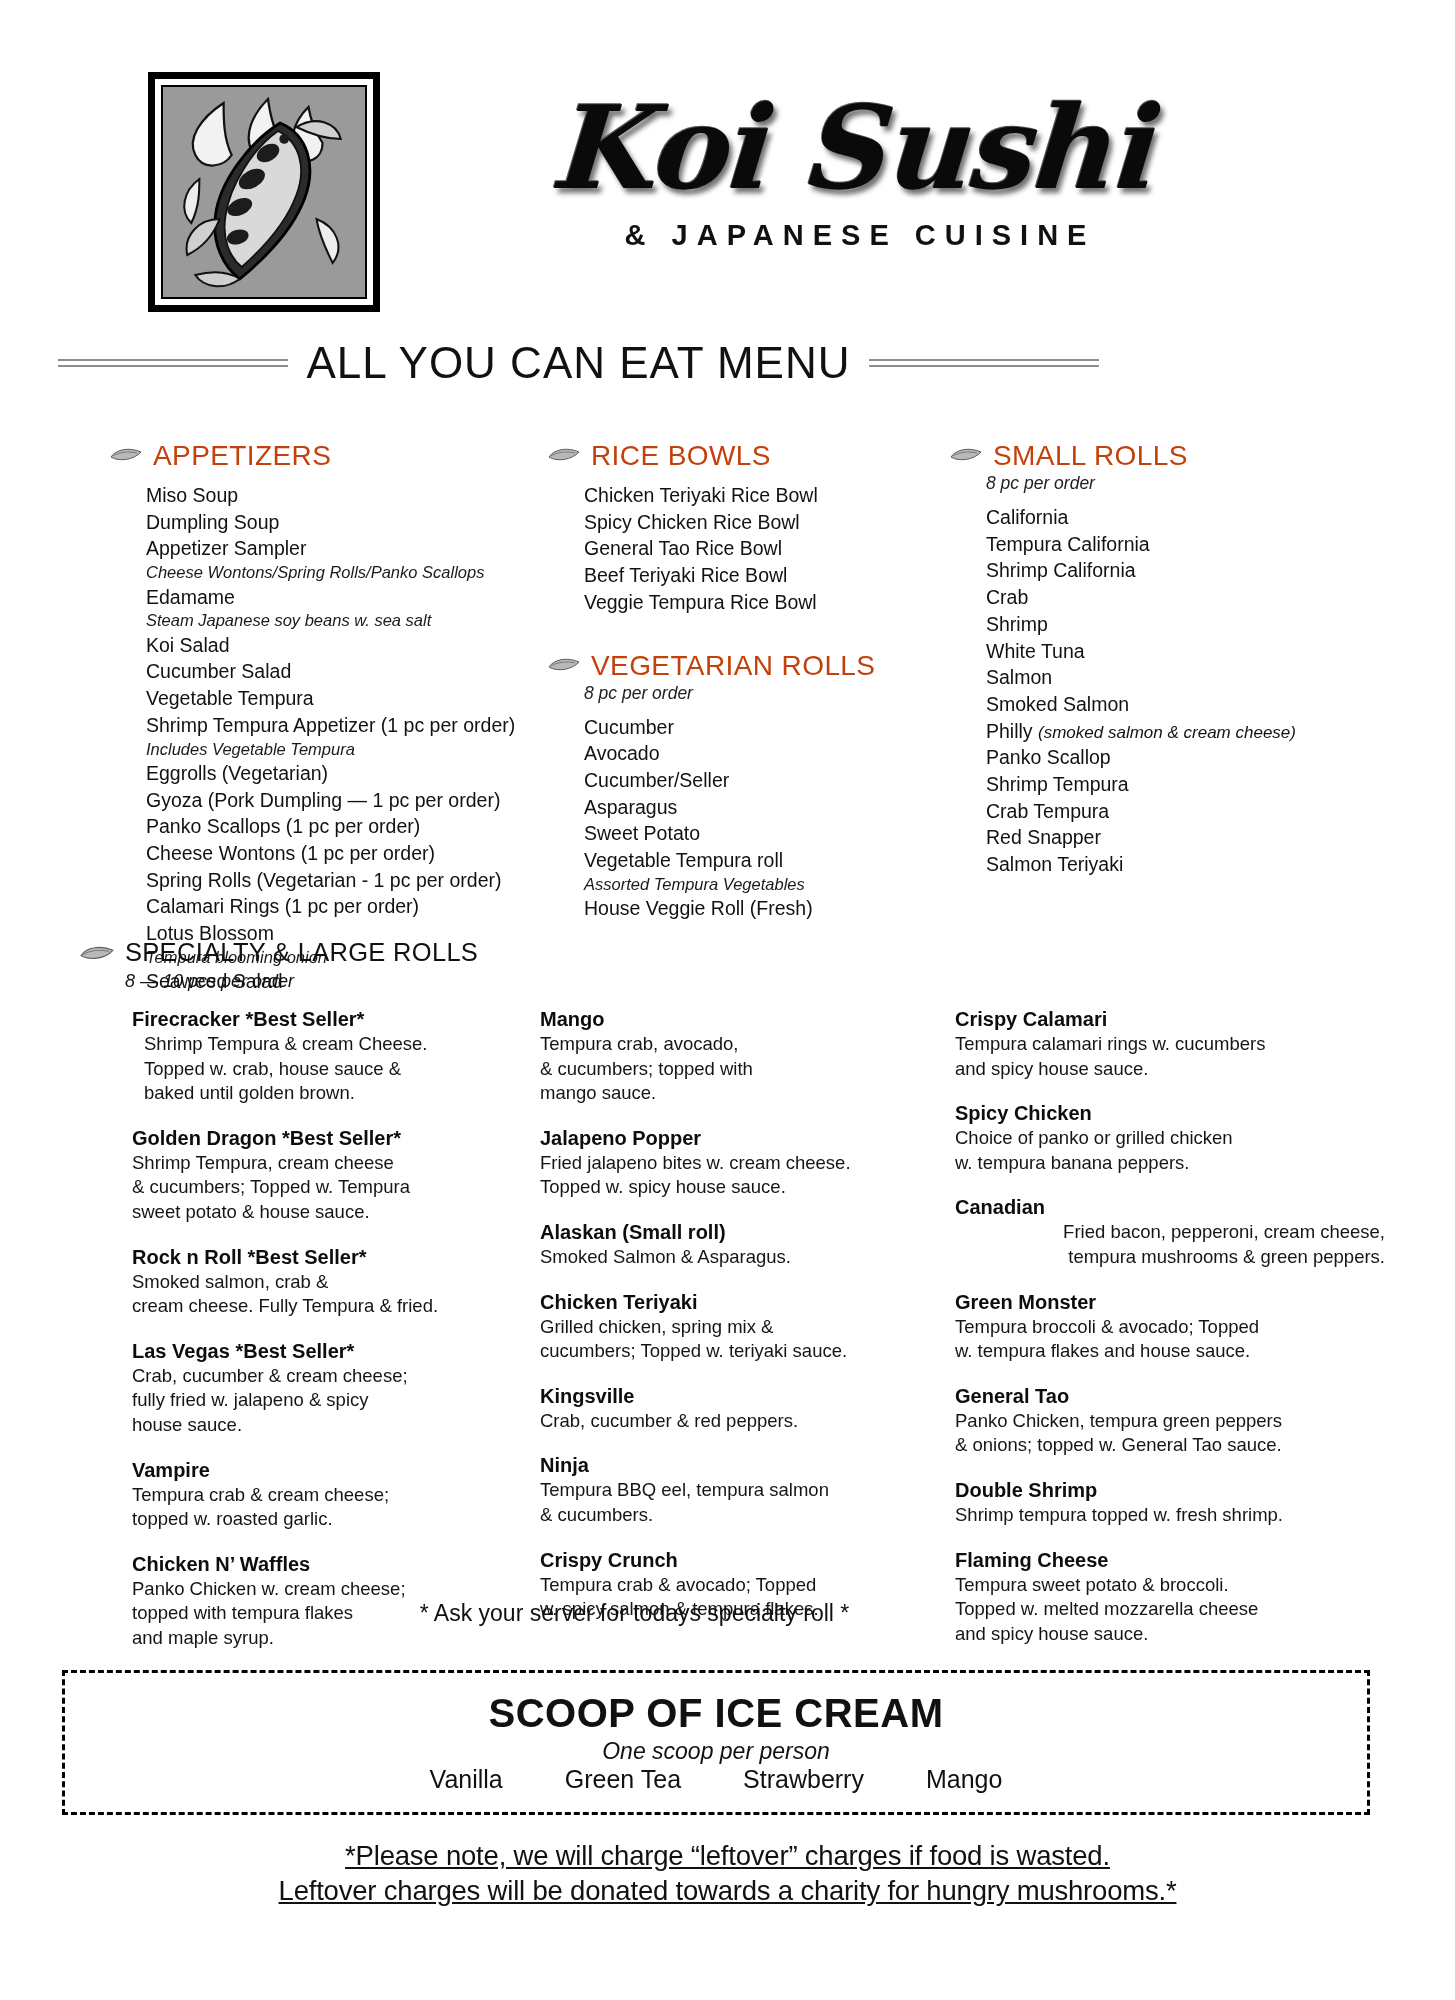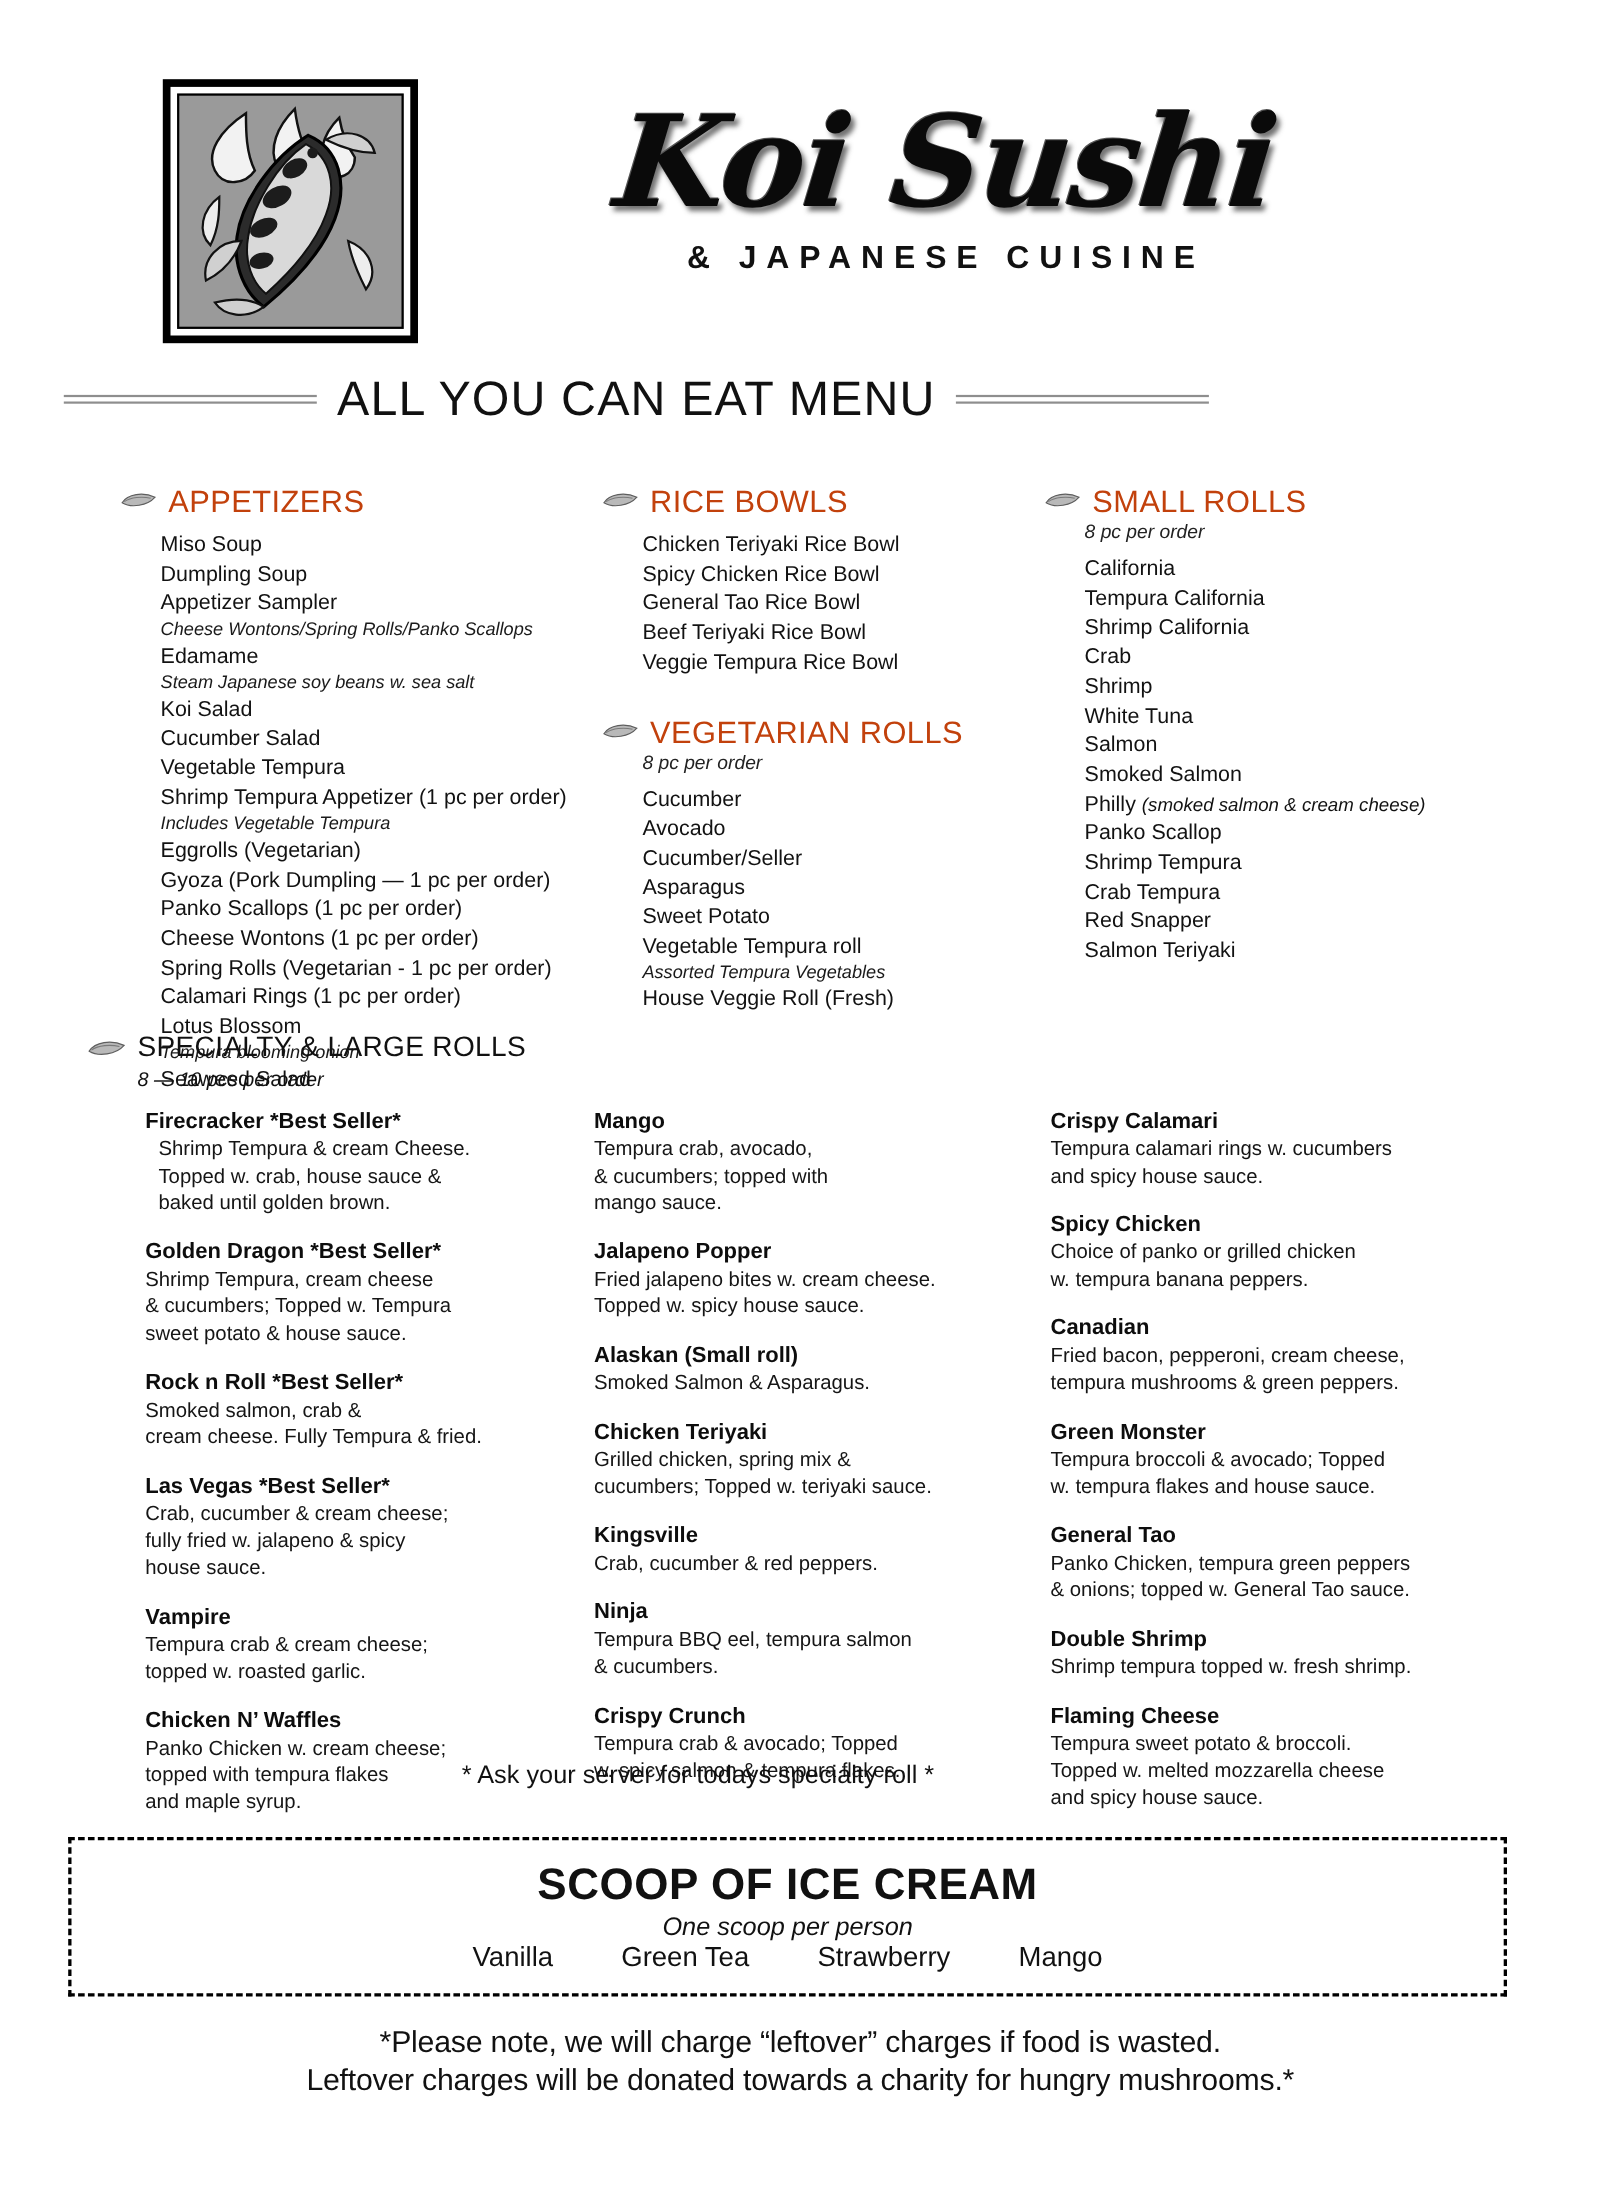--- a/index.html
+++ b/index.html
@@ -111,21 +111,21 @@
   }
   .ice-title { font-size:40px; font-weight:bold; letter-spacing:.5px; }
   .ice-sub { font-style:italic; font-size:23px; margin-top:2px; }
   .ice-flavors {
     margin-top:0; display:flex; gap:62px; font-size:25px;
   }
 
   .footer {
     position:absolute; left:0; top:1838px; width:1455px; text-align:center;
   }
-  .footer div { font-size:27.5px; line-height:1.28; letter-spacing:-.2px; }
+  .footer div { font-size:27.5px; line-height:1.28; letter-spacing:-.2px;text-decoration:underline; }
 </style>
 </head>
 <body>
 
 <div class="page">
 
   <div class="header">
 
     <div class="logo-box">
       <div class="logo-inner">
@@ -378,21 +378,21 @@
           <div class="roll-desc" style="white-space: pre-line;">Tempura calamari rings w. cucumbers
  and spicy house sauce.</div>
         </div>
         <div class="roll">
           <div class="roll-name">Spicy Chicken</div>
           <div class="roll-desc" style="white-space: pre-line;">Choice of panko or grilled chicken
 w. tempura banana peppers.</div>
         </div>
         <div class="roll">
           <div class="roll-name">Canadian</div>
-          <div class="roll-desc" style="white-space: pre-line;">Fried bacon, pepperoni, cream cheese,
+          <div class="roll-desc" style="white-space: pre-line; text-align: right;">Fried bacon, pepperoni, cream cheese,
 tempura mushrooms &amp; green peppers.</div>
         </div>
         <div class="roll">
           <div class="roll-name">Green Monster</div>
           <div class="roll-desc" style="white-space: pre-line;">Tempura broccoli &amp; avocado; Topped
 w. tempura flakes and house sauce.</div>
         </div>
         <div class="roll">
           <div class="roll-name">General Tao</div>
           <div class="roll-desc" style="white-space: pre-line;">Panko Chicken, tempura green peppers

